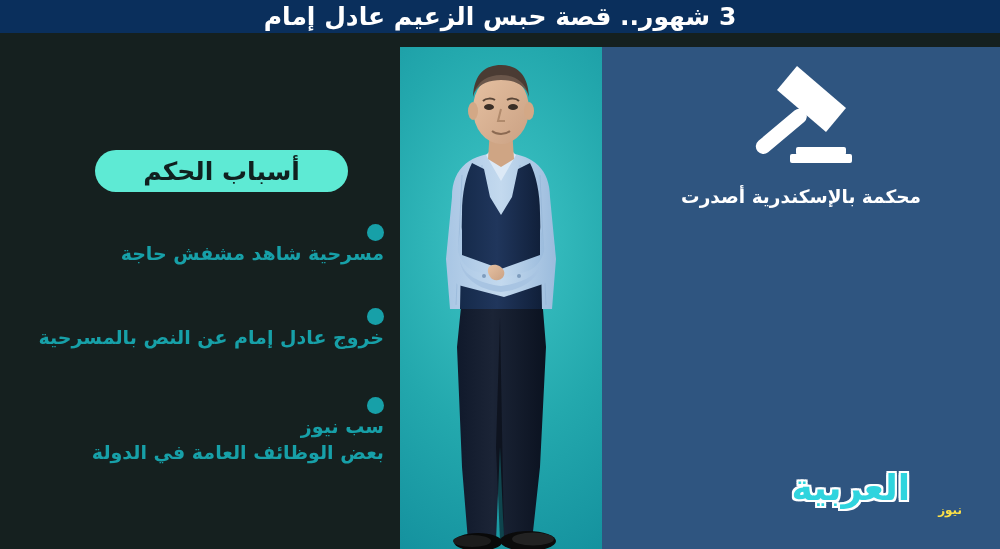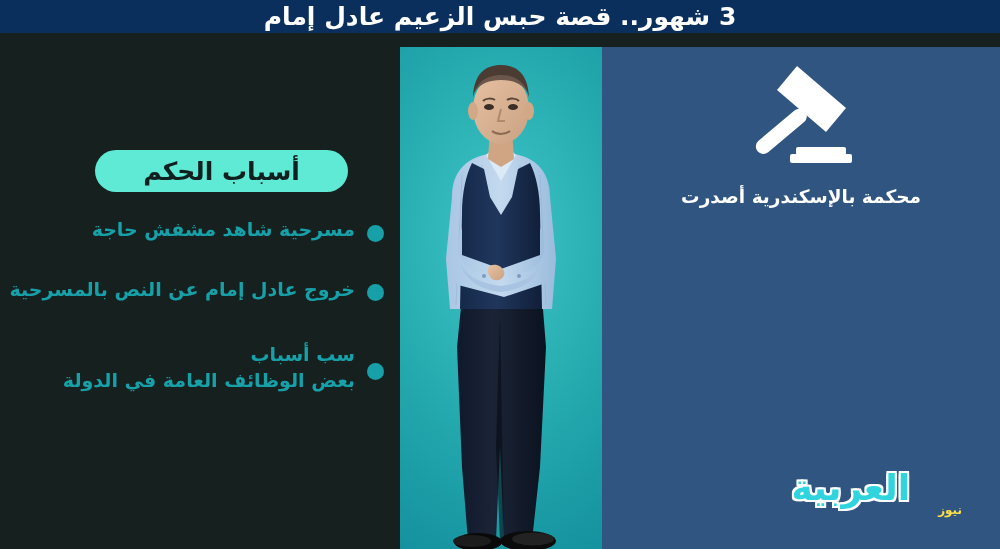--- a/index.html
+++ b/index.html
@@ -33,21 +33,22 @@
     width:253px;height:42px;border-radius:21px;
     background:#5eead4;
     display:flex;align-items:center;justify-content:center;
   }
   .reasons-pill .lbl{
     color:#10201f;font-size:25px;font-weight:bold;white-space:nowrap;
   }
 
   .bullets{position:absolute;right:0;top:170px;width:400px;}
   .bullet-row{
-    display:flex;align-items:center;justify-content:flex-start;
+    display:flex;align-items:flex-start;justify-content:flex-start;
+    flex-direction:column;
     padding-right:16px;margin-bottom:34px;
   }
   .bullet-dot{
     flex:0 0 auto;
     width:17px;height:17px;border-radius:50%;
     background:#17a0a8;margin-top:7px;margin-left:12px;
   }
   .bullet-text{
     flex:1 1 auto;text-align:right;
     color:#17a0a8;font-size:19px;font-weight:bold;line-height:1.35;
@@ -123,21 +124,21 @@
       </div>
 
       <div class="bullet-row" style="margin-bottom:40px;">
         <span class="bullet-dot"></span>
         <span class="bullet-text">خروج عادل إمام عن النص بالمسرحية</span>
       </div>
 
       <div class="bullet-row">
         <span class="bullet-dot"></span>
         <span class="bullet-text">
-          <span>سب أسباب</span>
+          <span>سب نيوز</span>
           <span class="l2">بعض الوظائف العامة في الدولة</span>
         </span>
       </div>
 
     </div>
 
   </div>
 
   <div class="photopanel">
     <div class="fig">

